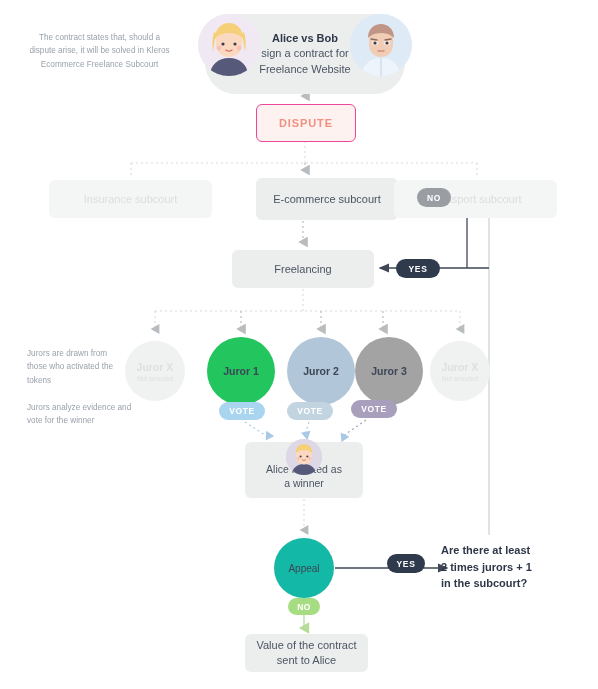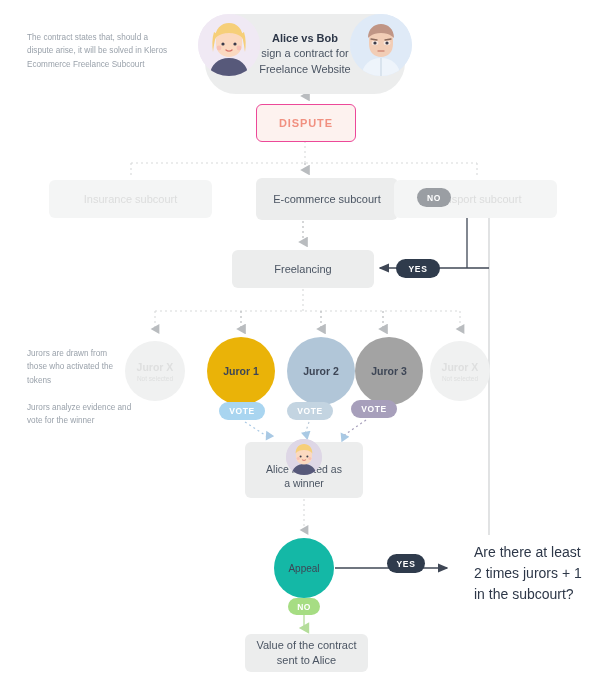--- a/index.html
+++ b/index.html
@@ -33,21 +33,21 @@
     position:absolute;width:62px;height:62px;border-radius:50%;
     top:0;overflow:hidden;
   }
   #avatar-alice{left:-7px;background:#f0e9f4;}
   #avatar-bob{right:-7px;background:#dfeaf7;}
 
   
   .note{
     font-size:8.2px;line-height:1.62;color:#9aa2ab;
   }
-  #intro-note{left:27px;top:31px;width:145px;}
+  #intro-note{left:27px;top:31px;width:145px;text-align:center;}
   #note-drawn{left:27px;top:347px;width:100px;}
   #note-analyze{left:27px;top:401px;width:110px;}
 
   
   #dispute-box{
     left:256px;top:104px;width:98px;height:36px;
     background:#fdf2ef;border:1px solid #ec4899;border-radius:6px;
     display:flex;align-items:center;justify-content:center;
     color:#f19080;font-size:11px;font-weight:bold;letter-spacing:.9px;
   }
@@ -59,21 +59,21 @@
   #freelancing{left:232px;top:250px;width:142px;height:38px;}
 
   
   .juror{
     position:absolute;width:60px;height:60px;border-radius:50%;
     display:flex;flex-direction:column;align-items:center;justify-content:center;
     font-size:10.5px;font-weight:bold;color:#3d4656;text-align:center;
   }
   .juror .sub{font-size:6.5px;font-weight:normal;margin-top:2px;}
   #juror-x1{left:125px;top:341px;background:#f0f1f1;color:#dedfdf;}
-  #juror-1 {left:207px;top:337px;width:68px;height:68px;background:#eab308;}
+  #juror-1 {left:207px;top:337px;width:68px;height:68px;background:#22c55e;}
   #juror-2 {left:287px;top:337px;width:68px;height:68px;background:#b1c6d8;}
   #juror-3 {left:355px;top:337px;width:68px;height:68px;background:#a3a3a3;}
   #juror-x2{left:430px;top:341px;background:#f0f1f1;color:#dedfdf;}
 
   
   .vote{
     position:absolute;width:46px;height:18px;border-radius:9px;
     display:flex;align-items:center;justify-content:center;
     font-size:8.5px;font-weight:bold;color:#ffffff;letter-spacing:.6px;
   }
@@ -114,22 +114,22 @@
     position:absolute;height:19px;border-radius:10px;
     display:flex;align-items:center;justify-content:center;
     font-size:8.5px;font-weight:bold;color:#ffffff;letter-spacing:.7px;
   }
   #pill-no{left:417px;top:188px;width:34px;background:#9a9ea3;}
   #pill-yes{left:396px;top:259px;width:44px;background:#2f3b4c;}
   #pill-yes2{left:387px;top:554px;width:38px;background:#2f3b4c;}
 
   
   #question{
-    left:474px;top:542px;width:120px;
-    font-size:14px;font-weight:normal;line-height:1.5;color:#2d3748;
+    left:441px;top:542px;width:120px;
+    font-size:11px;font-weight:bold;line-height:1.5;color:#2d3748;
   }
 
   svg.lines{position:absolute;left:0;top:0;width:598px;height:689px;pointer-events:none;}
 </style>
 </head>
 <body>
 
 <svg class="lines">
   <defs>
     <marker id="ar-dot" markerWidth="9" markerHeight="9" refX="4.5" refY="4.5" orient="auto">

